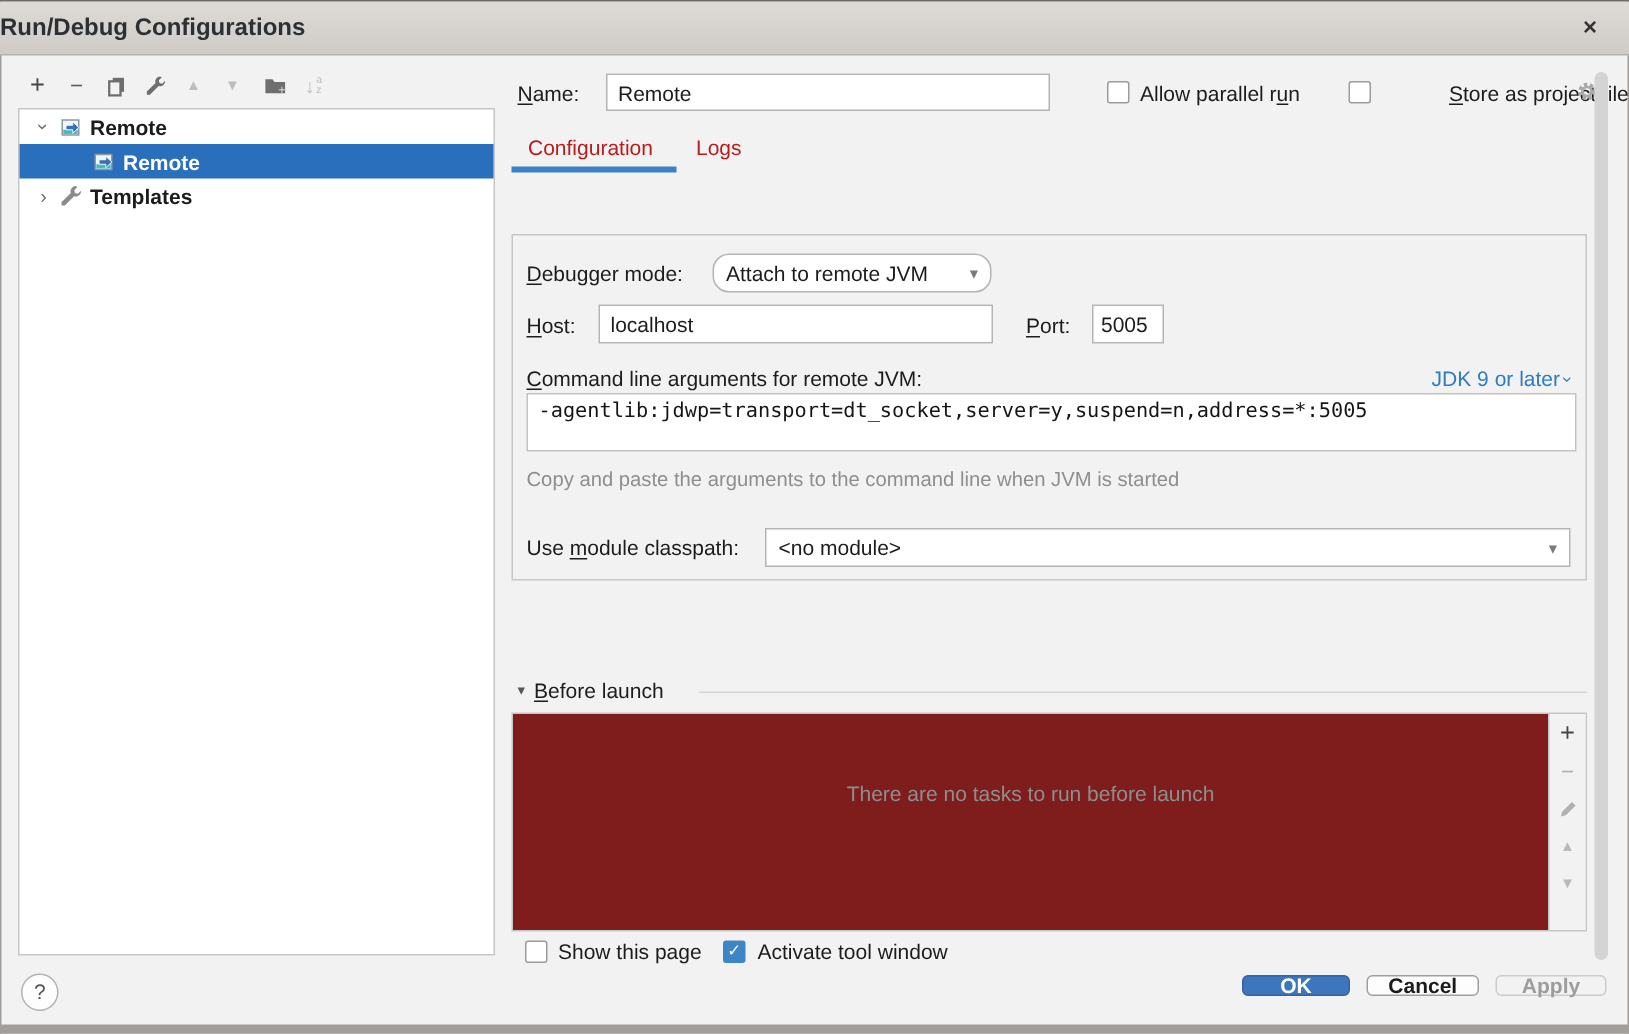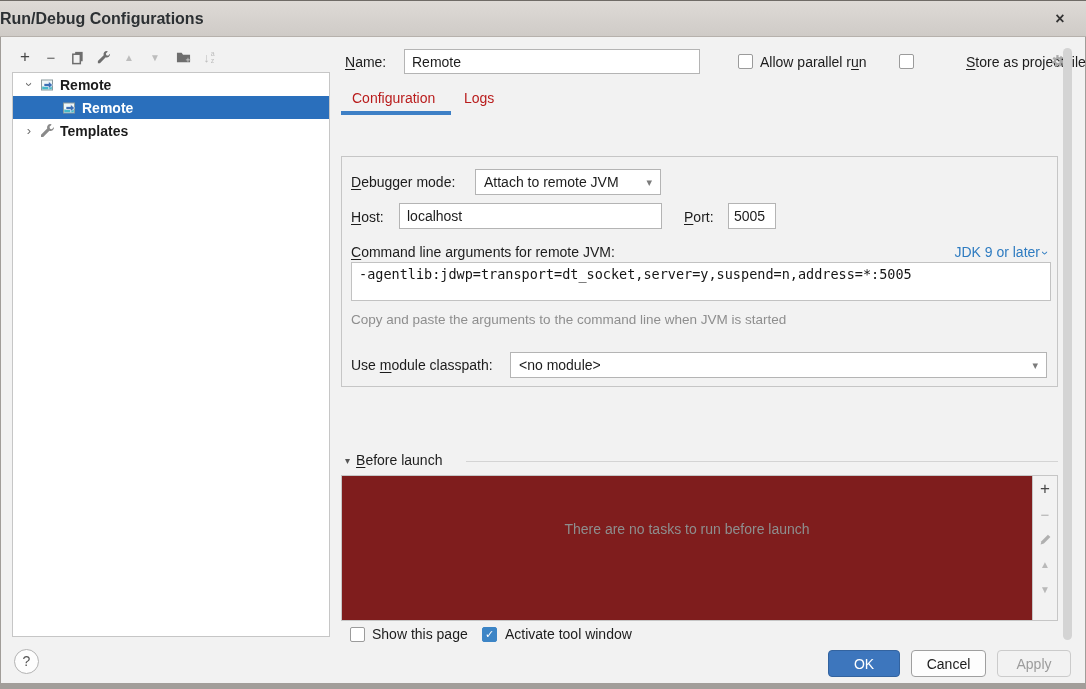--- a/index.html
+++ b/index.html
@@ -93,22 +93,22 @@
 
   .scrollbar-thumb { position:absolute; left:1063px; top:48px; width:9px; height:592px;
     background:#d4d4d4; border-radius:5px; cursor:grab; }
 
   
   .clip-row { position:absolute; left:341px; top:626px; width:700px; height:18px; overflow:hidden; }
   .clip-row .cb { top:1px; }
   .clip-row .lbl { top:0; }
 
   
-  .btn { position:absolute; top:650px; height:27px; border-radius:4px; font-size:14px;
-    display:flex; align-items:center; justify-content:center; cursor:pointer; }
+  .btn { position:absolute; top:650px; height:14px; border-radius:4px; font-size:14px;
+    display:flex; align-items:center; justify-content:center; cursor:pointer;font-weight:bold; }
   .btn-ok { left:828px; width:72px; background:#3d76bd; border:1px solid #33639f; color:#fff; }
   .btn-cancel { left:911px; width:75px; background:#fdfdfd; border:1px solid #9f9f9f; color:#1c1c1c; }
   .btn-apply { left:997px; width:74px; background:#f2f2f2; border:1px solid #cbcbcb; color:#9c9c9c; cursor:default; }
   .bottom-strip { position:absolute; left:0; top:683px; width:100%; height:6px; background:#a29e9a; }
 </style>
 </head>
 <body>
 
 <div class="window">
 
@@ -198,21 +198,21 @@
         <circle cx="8" cy="8" r="3" fill="none" stroke="#a9a9a9" stroke-width="1.8"></circle>
       </svg>
   </span>
 
   <span class="tab" style="left:352px;">Configuration</span>
   <span class="tab" style="left:464px;">Logs</span>
   <div class="tab-underline"></div>
 
   <div class="groupbox">
     <label class="lbl" style="left:9px; top:17px;"><span></span><span class="mn">D</span><span>ebugger mode:</span></label>
-    <div class="combo" style="left:133px; top:12px; width:186px; height:26px;">
+    <div class="combo" style="left:133px; top:12px; width:186px; height:26px;border-radius:11px;">
       <span class="val">Attach to remote JVM</span>
       <span class="arr">▾</span>
     </div>
 
     <label class="lbl" style="left:9px; top:52px;"><span></span><span class="mn">H</span><span>ost:</span></label>
     <input class="txt" style="left: 57px; top: 46px; width: 263px; height: 26px;" value="localhost">
     <label class="lbl" style="left:342px; top:52px;"><span></span><span class="mn">P</span><span>ort:</span></label>
     <input class="txt" style="left: 386px; top: 46px; width: 48px; height: 26px; padding: 0px 5px;" value="5005">
 
     <label class="lbl" style="left:9px; top:87px;"><span></span><span class="mn">C</span><span>ommand line arguments for remote JVM:</span></label>

